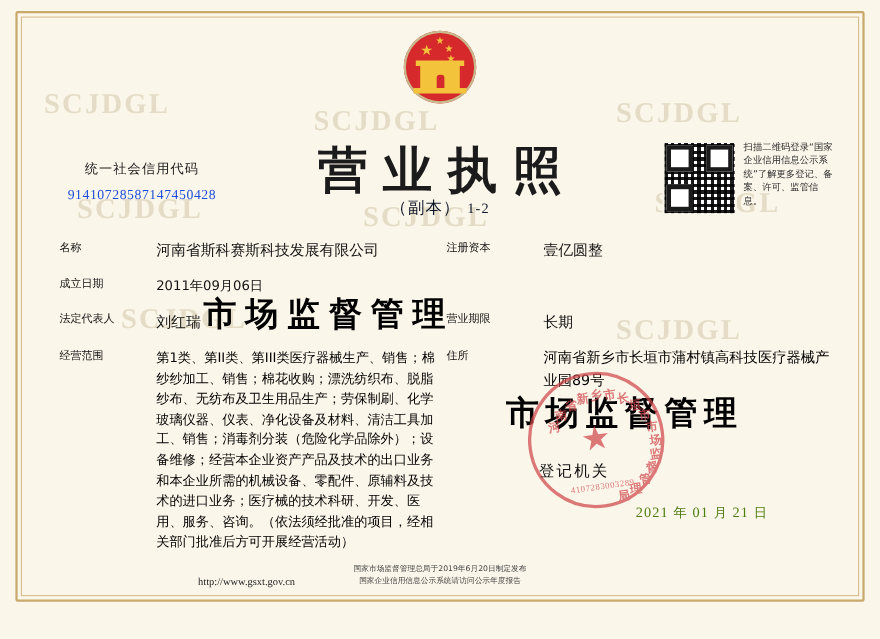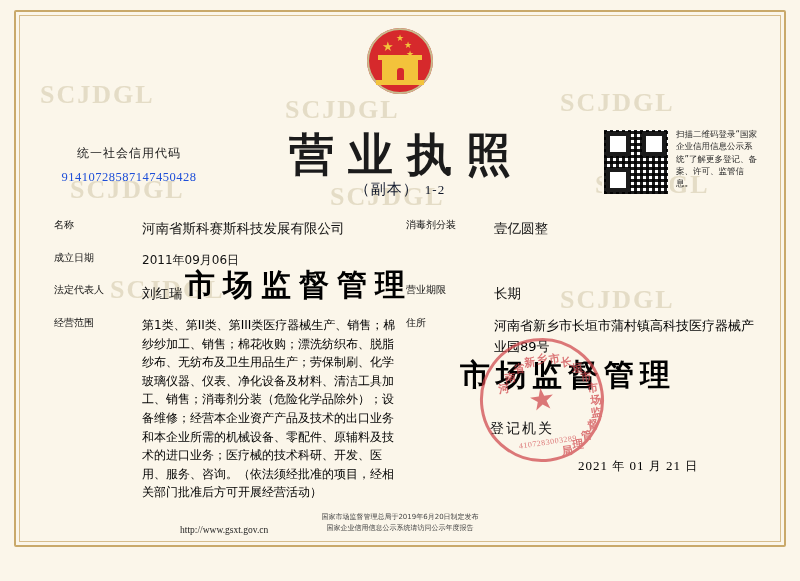--- a/index.html
+++ b/index.html
@@ -285,21 +285,21 @@
     top: 420px;
     font-size: 14px;
     letter-spacing: 2px;
     color: #111;
   }
   .date-line {
     position: absolute;
     left: 578px;
     top: 458px;
     font-size: 13px;
-    color: #000000;
+    color: #4d7c0f;
     font-family: "Liberation Serif", serif;
     letter-spacing: 1px;
   }
   .date-line .cn { font-family: "DejaVu Sans", sans-serif; font-size: 12px; }
 
   
   .seal {
     position: absolute;
     left: 480px;
     top: 338px;
@@ -430,21 +430,21 @@
 
     <div class="row">
       <div class="col-left">
         <div class="lbl">
             <span>名称</span>
           </div>
         <div class="val">河南省斯科赛斯科技发展有限公司</div>
       </div>
       <div class="col-right">
         <div class="lbl">
-            <span>消毒剂分装</span>
+            <span>注册资本</span>
           </div>
         <div class="val">壹亿圆整</div>
       </div>
     </div>
 
     <div class="row">
       <div class="col-right">
         <div class="lbl">
             <span>成立日期</span>
           </div>

